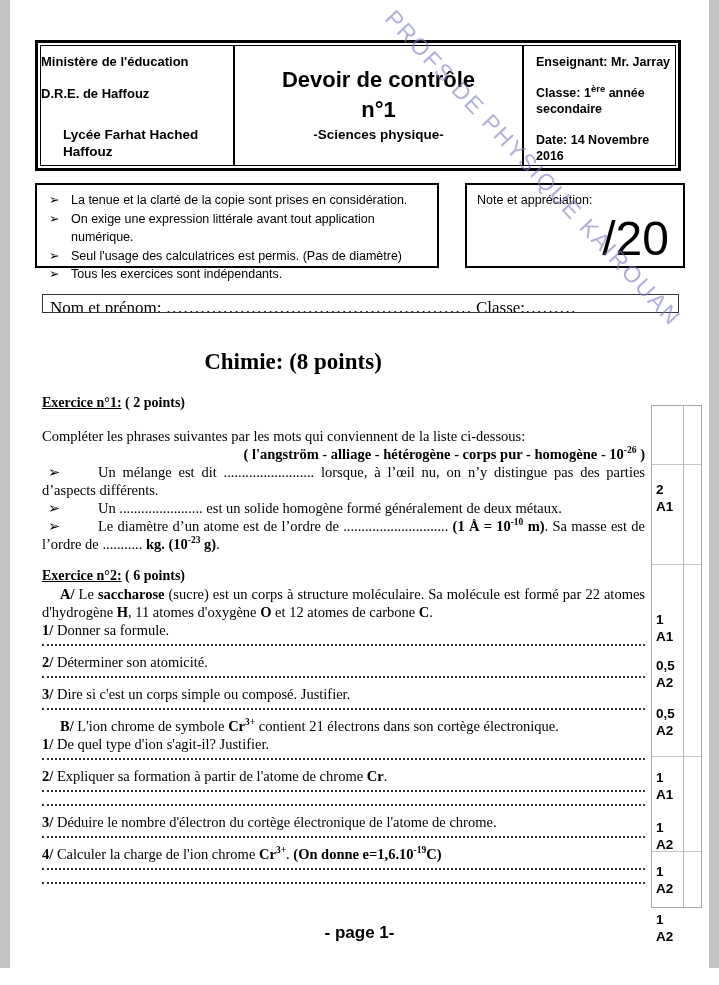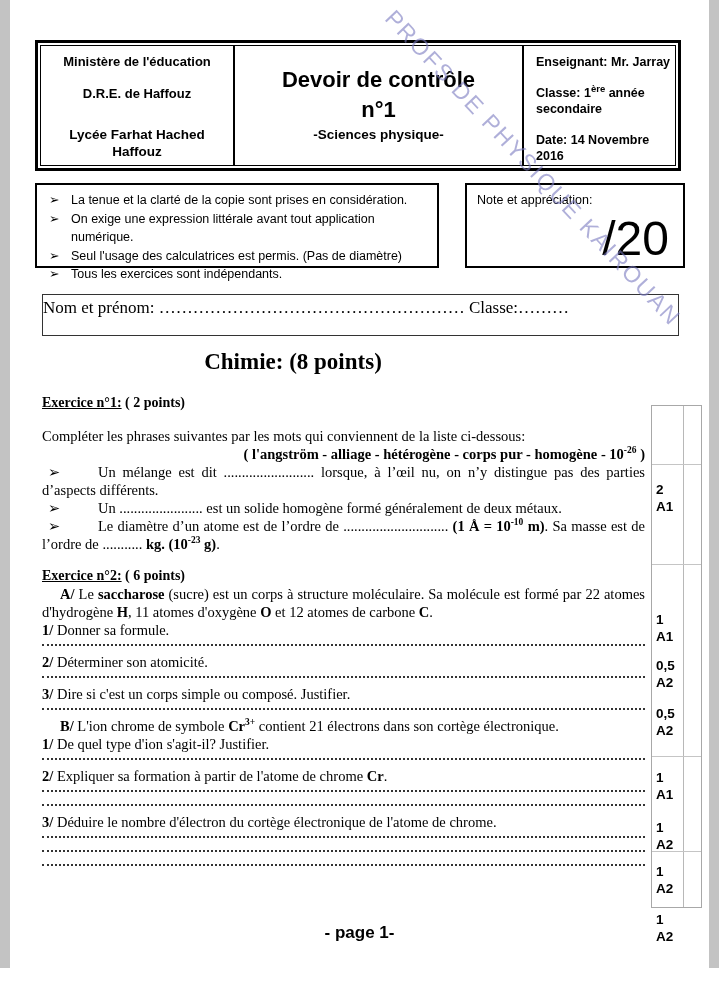--- a/index.html
+++ b/index.html
@@ -7,21 +7,21 @@
         font-family:"Liberation Sans",sans-serif;color:#000;}
   .edge{position:absolute;top:0;width:10px;height:968px;background:var(--page_edge_color,#c3c3c3);}
   .edge.left{left:0;}
   .edge.right{left:709px;}
 
   
   .hdr{position:absolute;left:35px;top:40px;width:646px;height:131px;border:3px solid #000;
        padding:2px;box-sizing:border-box;background:#fff;}
   .hdr-in{width:100%;height:100%;border:1px solid #000;display:flex;box-sizing:border-box;}
   .hcol{box-sizing:border-box;height:100%;}
-  .c1{width:194px;border-right:2px solid #000;text-align:center;font-weight:bold;font-size:13px;}
+  .c1{width:194px;border-right:2px solid #000;text-align:left;font-weight:bold;font-size:13px;}
   .c1 p{margin:0;}
   .c1 .l1{margin-top:8px;}
   .c1 .l2{margin-top:17px;}
   .c1 .l3{margin-top:25px;font-size:13.5px;line-height:17px;padding:0 22px;}
   .c2{width:289px;border-right:2px solid #000000;text-align:center;}
   .c2 .t1{font-size:22px;font-weight:bold;margin:22px 0 0;line-height:24px;}
   .c2 .t1b{font-size:22px;font-weight:bold;margin:6px 0 0;line-height:24px;}
   .c2 .t2{font-size:13.5px;font-weight:bold;margin:5px 0 0;}
   .c3{flex:1;font-weight:bold;font-size:12.5px;padding:8px 0 0 12px;}
   .c3 p{margin:0 0 15px;line-height:16px;}
@@ -29,23 +29,23 @@
   
   .instr{position:absolute;left:35px;top:183px;width:404px;height:85px;border:2px solid #000;
          box-sizing:border-box;padding:6px 4px;font-size:12.5px;}
   .instr .item{display:flex;line-height:18.5px;}
   .instr .bl{width:22px;padding-left:8px;flex:none;}
   .grade{position:absolute;left:465px;top:183px;width:220px;height:85px;border:2px solid #000;
          box-sizing:border-box;padding:8px 0 0 10px;font-size:12.5px;font-weight:bold;font-weight:normal;}
   .gscore{position:absolute;right:14px;bottom:0;font-size:48px;line-height:54px;}
 
   
-  .namebox{position:absolute;left:42px;top:294px;width:637px;height:42px;border:1px solid #333;
+  .namebox{position:absolute;left:42px;top:294px;width:637px;height:19px;border:1px solid #333;
            box-sizing:border-box;font-family:"Liberation Serif",serif;font-size:17px;line-height:26px;
-           white-space:nowrap;overflow:hidden;}
+           padding-left:7px;white-space:nowrap;overflow:hidden;}
 
   
   .sectitle{position:absolute;left:0;width:586px;top:349px;text-align:center;
             font-family:"Liberation Serif",serif;font-size:23px;font-weight:bold;}
   .bodyflow{position:absolute;left:42px;top:394px;width:603px;font-family:"Liberation Serif",serif;
             font-size:14.5px;line-height:18px;text-align:justify;}
   .bodyflow p{margin:0;}
   .exh1{font-size:14px;margin:0 0 15px !important;}
   .exh2{font-size:14px;margin:14px 0 0 !important;}
   .wl{text-align:right;}
@@ -150,20 +150,21 @@
     <p><span style="font-weight: bold;">3/</span><span> Dire si c'est un corps simple ou composé. Justifier.</span></p>
     <div class="dots"></div>
     <p class="ind"><span style="font-weight: bold;">B/</span><span> L'ion chrome de symbole </span><span style="font-weight: bold;">Cr</span><sup style="font-weight: bold;">3+</sup><span>  contient 21 électrons dans son cortège électronique.</span></p>
     <p><span style="font-weight: bold;">1/</span><span> De quel type d'ion s'agit-il? Justifier.</span></p>
     <div class="dots"></div>
     <p><span style="font-weight: bold;">2/</span><span> Expliquer sa formation à partir de l'atome de chrome </span><span style="font-weight: bold;">Cr</span><span>.</span></p>
     <div class="dots"></div>
     <div class="dots"></div>
     <p><span style="font-weight: bold;">3/</span><span> Déduire le nombre d'électron du cortège électronique de l'atome de chrome.</span></p>
     <div class="dots"></div>
+    <p><span style="font-weight: bold;">4/</span><span> Calculer la charge de l'ion chrome </span><span style="font-weight: bold;">Cr</span><sup style="font-weight: bold;">3+</sup><span>. </span><span style="font-weight: bold;">(On donne e=1,6.10</span><sup style="font-weight: bold;">-19</sup><span style="font-weight: bold;">C)</span></p>
     <div class="dots"></div>
     <div class="dots"></div>
   </div>
 
   <div class="mtable">
     <div class="vline"></div>
     <div class="hline h1"></div>
     <div class="hline h2"></div>
     <div class="hline h3"></div>
     <div class="hline h4"></div>

